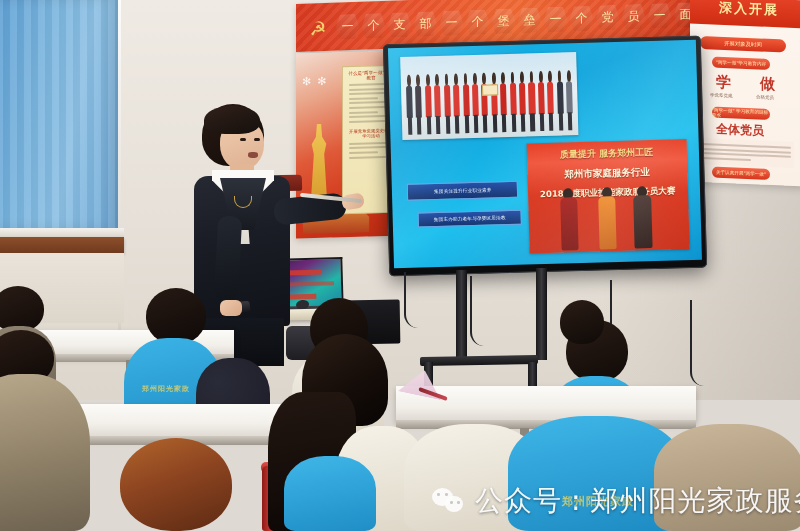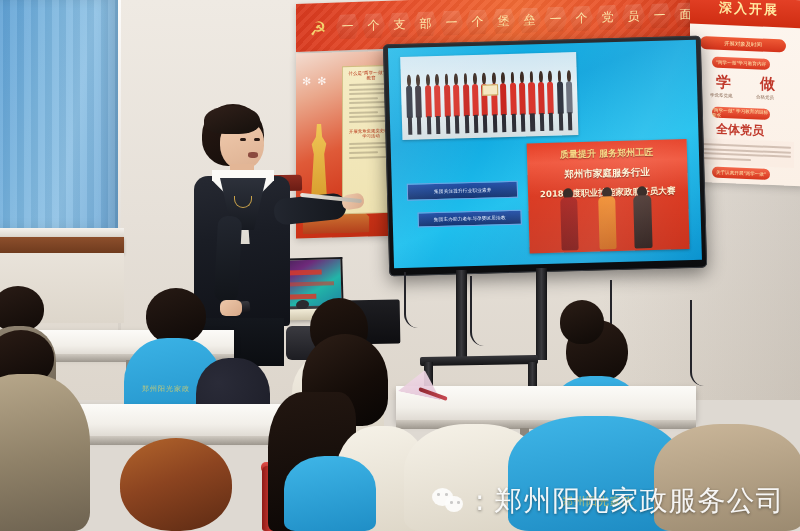--- a/index.html
+++ b/index.html
@@ -367,21 +367,21 @@
     box-shadow:0 3px 6px rgba(0,0,0,.22);
   }
   .desk-edge{
     position:absolute;
     background:linear-gradient(180deg,#cfc9c0,#9d978e);
   }
   .desk-leg{ position:absolute; background:#8d867c; }
 
   .person{ position:absolute; }
   .ph{ position:absolute; border-radius:50% 50% 46% 46%; }
-  .pb{ position:absolute; border-radius:44% 44% 12% 12%; }
+  .pb{ position:absolute; border-radius:44% 44% 12% 12%;font-weight:bold; }
 
   .vest-text{
     position:absolute; color:#f2d65c; font-size:7px; letter-spacing:1px;
     font-family:"DejaVu Sans",sans-serif; opacity:.75; white-space:nowrap;
   }
 
   .thermos{
     position:absolute; left:262px; top:466px; width:30px; height:65px;
     background:linear-gradient(90deg,#8e1a16 0%,#d8413a 35%,#b82a22 70%,#7c1512 100%);
     border-radius:5px 5px 3px 3px;
@@ -764,17 +764,18 @@
 
   <div class="watermark">
     <div class="wechat-icon">
       <div class="b1"></div>
       <div class="b2"></div>
       <div class="d" style="left:5px; top:6px;"></div>
       <div class="d" style="left:13px; top:6px;"></div>
       <div class="d" style="left:18px; top:14px;"></div>
       <div class="d" style="left:25px; top:14px;"></div>
     </div>
+    <span>公众号</span>
     <span>:</span>
     <span>郑州阳光家政服务公司</span>
   </div>
 
 </div>
 
 </body></html>

